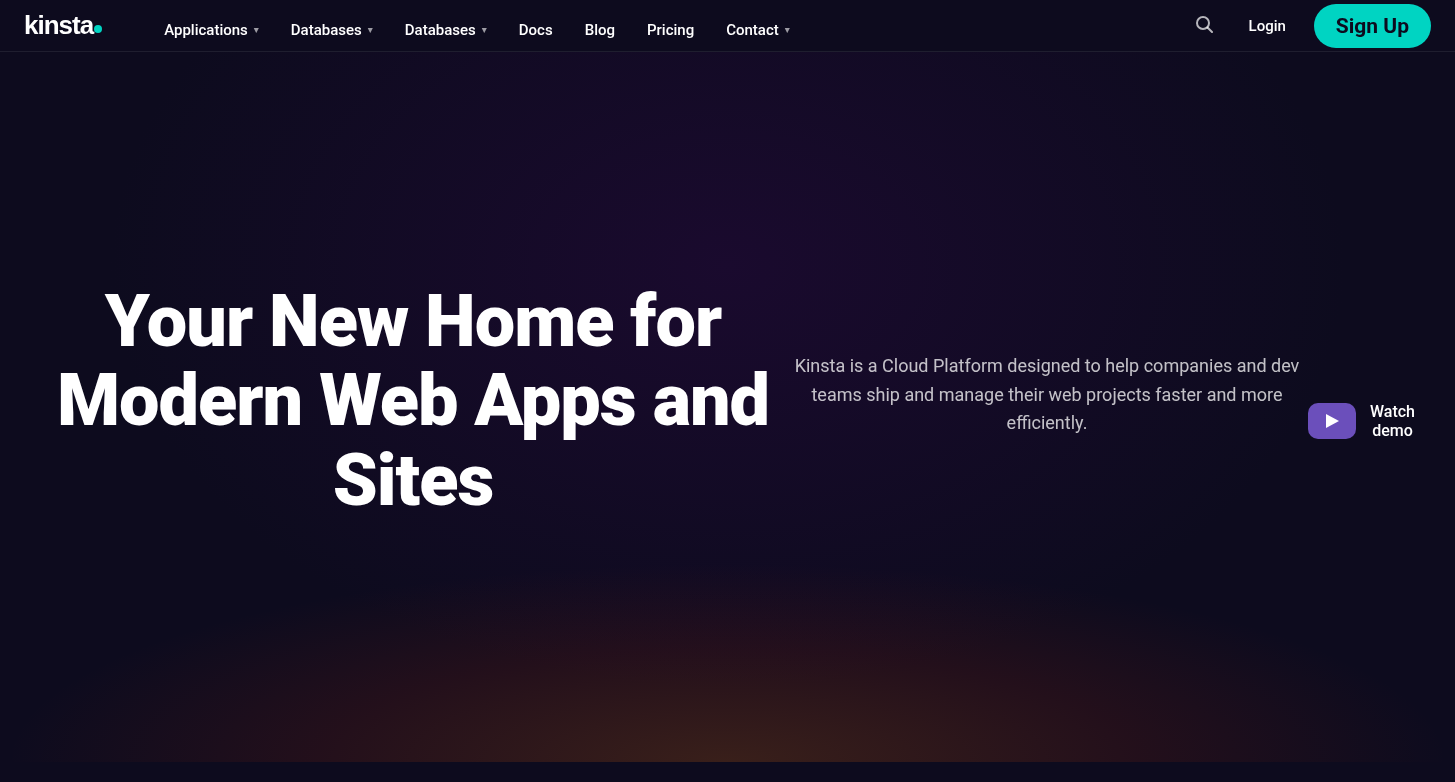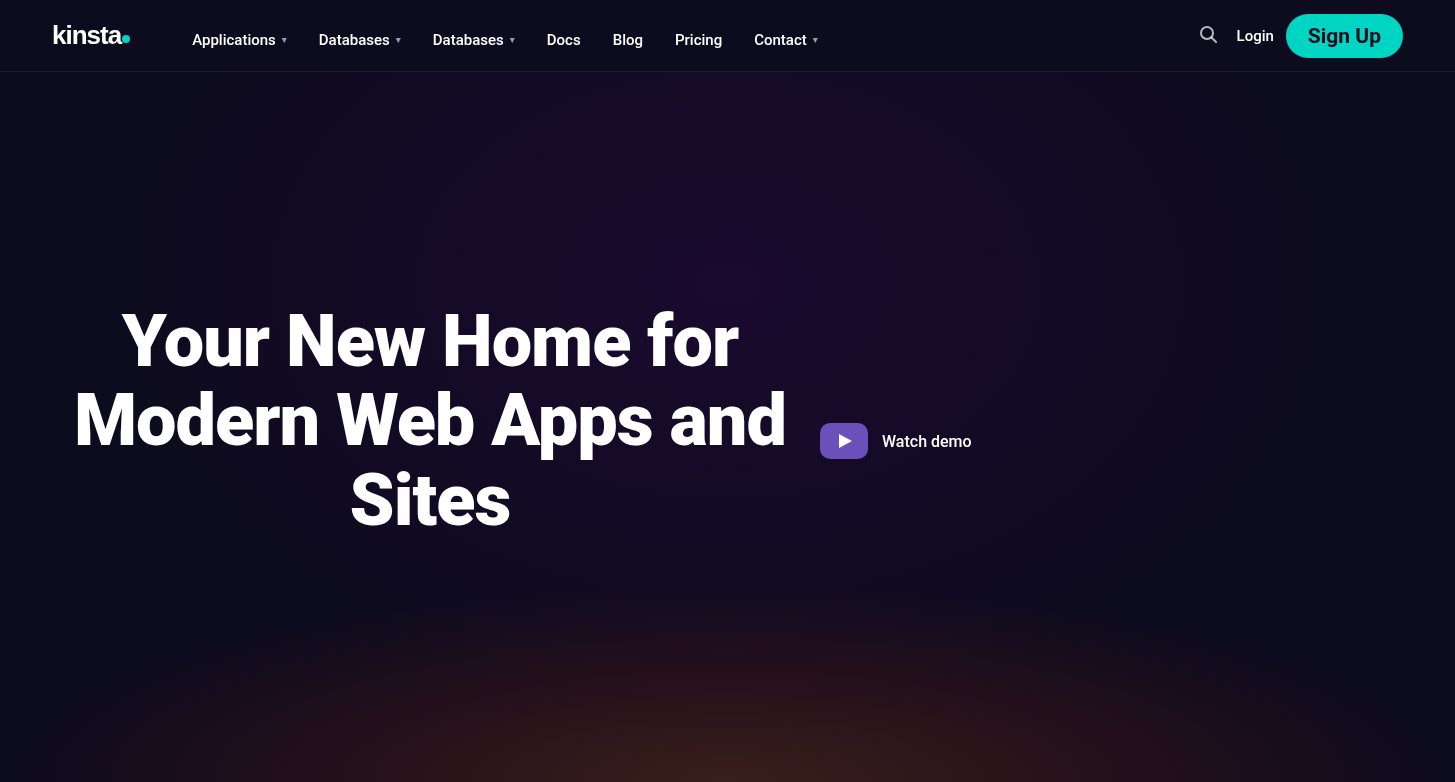--- a/index.html
+++ b/index.html
@@ -9,22 +9,22 @@
       background: #0d0b1e;
       color: #fff;
       min-height: 782px;
       overflow-x: hidden;
     }
 
     
     nav {
       display: flex;
       align-items: center;
-      padding: 0 52px;
-      height: 72px;
+      padding: 0 24px;
+      height: 52px;
       background: #0d0b1e;
       border-bottom: 1px solid rgba(255,255,255,0.08);
       position: relative;
       z-index: 10;
     }
 
     .nav-logo {
       display: flex;
       align-items: center;
       margin-right: 48px;
@@ -56,20 +56,21 @@
 
     .nav-chevron {
       font-size: 10px;
       color: rgba(255,255,255,0.6);
       margin-left: 2px;
     }
 
     .nav-actions {
       display: flex;
       align-items: center;
+      gap: 16px;
     }
 
     .nav-search {
       cursor: pointer;
       color: rgba(255,255,255,0.7);
       font-size: 18px;
       padding: 8px;
       border-radius: 6px;
       transition: background 0.15s;
     }
@@ -249,19 +250,20 @@
         <line x1="12.5" y1="12.5" x2="17" y2="17" stroke="rgba(255,255,255,0.7)" stroke-width="2" stroke-linecap="round"></line>
       </svg>
     </div>
     <a class="nav-login" href="#">Login</a>
     <a class="nav-signup" href="#">Sign Up</a>
   </div>
 </nav>
 
 <section class="hero">
   <h1 class="hero-title">Your New Home for Modern Web Apps and Sites</h1>
+  <p class="hero-subtitle">Kinsta is a Cloud Platform designed to help companies and dev teams ship and manage their web projects faster and more efficiently.</p>
 
 
   <div class="watch-demo">
     <div class="play-btn"></div>
     <span class="watch-demo-text">Watch demo</span>
   </div>
 </section>
 
 </body></html>

